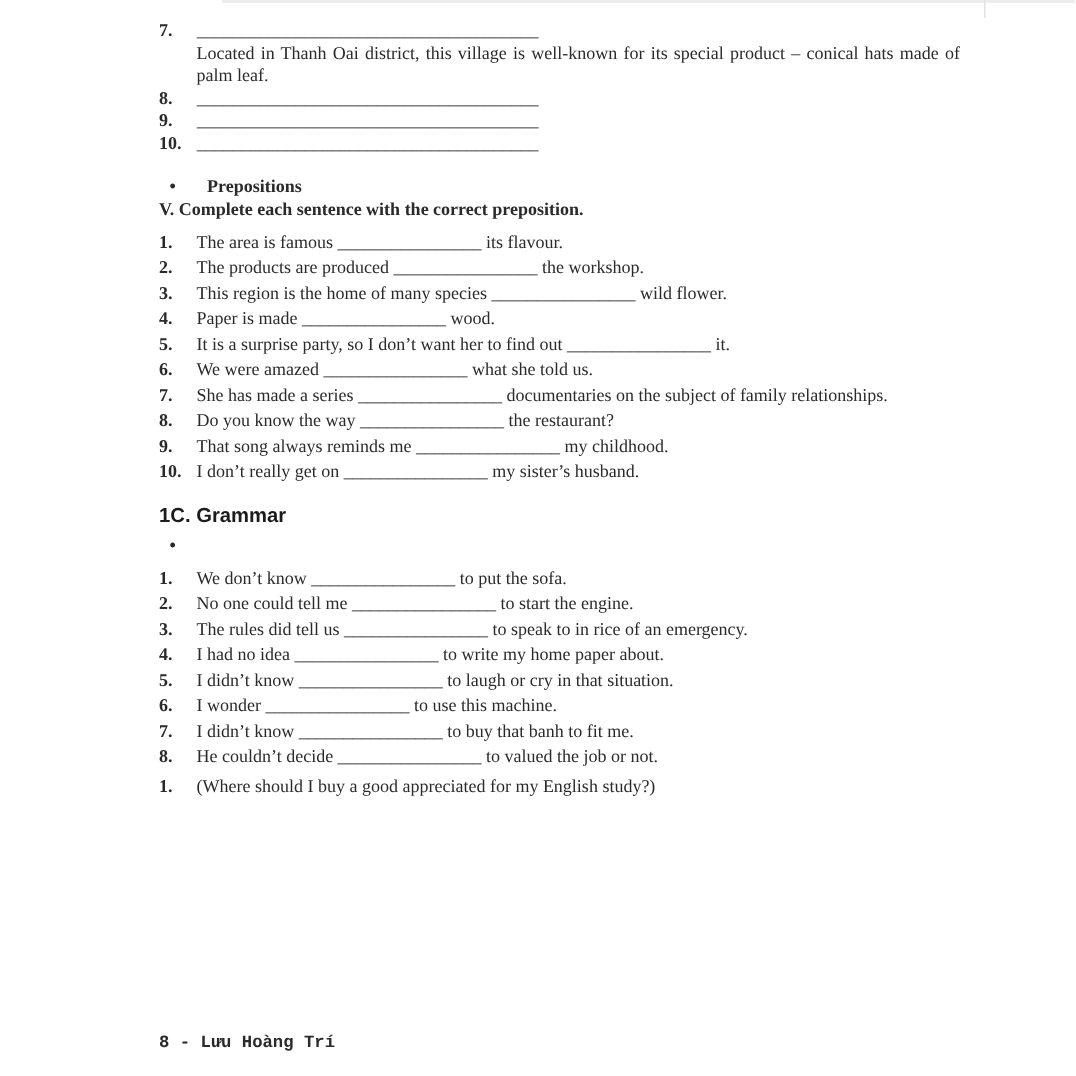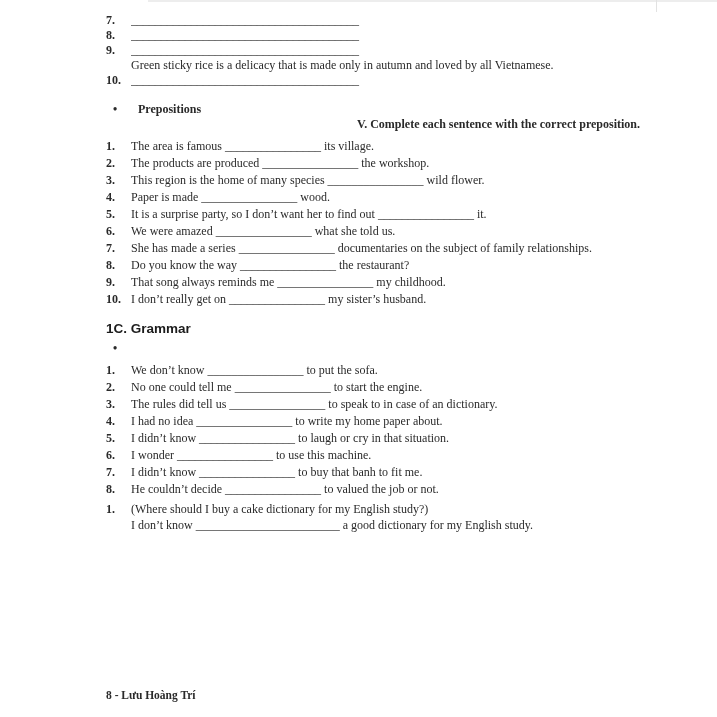--- a/index.html
+++ b/index.html
@@ -14,85 +14,85 @@
     overflow:hidden;
   }
   .scan-edge-top{position:absolute;top:0;left:148px;right:0;height:2px;background:#ededed;}
   .scan-edge-right{position:absolute;top:0;left:656px;width:1px;height:12px;background:#e2e2e2;}
   .content{position:absolute;left:106px;top:13px;width:534px;}
   .item{display:flex;}
   .num{flex:none;width:25px;font-weight:bold;}
   .body{flex:1;text-align:justify;}
   .blankline{display:block;white-space:nowrap;overflow:hidden;}
   .list .item{line-height:16px;margin-bottom:1px;}
-  .hang{padding-left:25px;text-indent:-25px;font-weight:bold;text-align:right;}
+  .hang{padding-left:25px;text-indent:-25px;font-weight:bold;}
   .hang.justify{text-align:justify;}
   .bullet-head{display:flex;font-weight:bold;}
   .bullet-head .num{font-weight:bold;padding-left:7px;}
   .gap-lg{margin-top:14px;}
   .gap-md{margin-top:6px;}
   .gap-sm{margin-top:4px;}
   .gram-title{
     font-family:"Liberation Sans","DejaVu Sans",sans-serif;
     font-size:13.5px;font-weight:bold;color:#1c1c1c;
     margin-top:13px;line-height:17px;
   }
-  .footer{position:absolute;left:106px;top:688px;font-weight:bold;font-size:11.5px;color:#2a2a2a;}
+  .footer{position:absolute;left:106px;top:688px;font-weight:bold;font-size:11.5px;color:#2a2a2a;font-family:Liberation Mono, monospace;}
   i{font-style:italic;}
 </style>
 </head>
 <body>
 
 <div class="page">
   <div class="scan-edge-top"></div>
   <div class="scan-edge-right"></div>
 
   <div class="content">
 
     <section>
   <div class="item">
     <span class="num">7.</span>
     <div class="body">
       <span class="blankline">______________________________________</span>
+      <div class="para">Located in Thanh Oai district, this village is well-known for its special product – conical hats made of palm leaf.</div>
     </div>
   </div>
 
   <div class="item">
     <span class="num">8.</span>
     <div class="body">
       <span class="blankline">______________________________________</span>
     </div>
   </div>
 
   <div class="item">
     <span class="num">9.</span>
     <div class="body">
       <span class="blankline">______________________________________</span>
-      <div class="para">Green sticky rice is a delicacy that is made only in autumn and loved by all Vietnamese.</div>
     </div>
   </div>
 
   <div class="item">
     <span class="num">10.</span>
     <div class="body">
       <span class="blankline">______________________________________</span>
     </div>
   </div>
 </section>
 
     <section>
       <div class="bullet-head gap-lg">
         <span class="num">•</span>
         <span>Prepositions</span>
       </div>
       <div class="hang">V. Complete each sentence with the correct preposition.</div>
       <div class="list gap-md">
   <div class="item">
     <span class="num">1.</span>
-    <div class="body">The area is famous ________________ its village.</div>
+    <div class="body">The area is famous ________________ its flavour.</div>
   </div>
 
   <div class="item">
     <span class="num">2.</span>
     <div class="body">The products are produced ________________ the workshop.</div>
   </div>
 
   <div class="item">
     <span class="num">3.</span>
     <div class="body">This region is the home of many species ________________ wild flower.</div>
@@ -146,21 +146,21 @@
     <div class="body">We don’t know ________________ to put the sofa.</div>
   </div>
 
   <div class="item">
     <span class="num">2.</span>
     <div class="body">No one could tell me ________________ to start the engine.</div>
   </div>
 
   <div class="item">
     <span class="num">3.</span>
-    <div class="body">The rules did tell us ________________ to speak to in case of an dictionary.</div>
+    <div class="body">The rules did tell us ________________ to speak to in rice of an emergency.</div>
   </div>
 
   <div class="item">
     <span class="num">4.</span>
     <div class="body">I had no idea ________________ to write my home paper about.</div>
   </div>
 
   <div class="item">
     <span class="num">5.</span>
     <div class="body">I didn’t know ________________ to laugh or cry in that situation.</div>
@@ -179,22 +179,21 @@
   <div class="item">
     <span class="num">8.</span>
     <div class="body">He couldn’t decide ________________ to valued the job or not.</div>
   </div>
 </div>
 
       <div class="list gap-sm">
   <div class="item">
     <span class="num">1.</span>
     <div class="body" style="text-align:left;">
-      <div>(Where should I buy a cake dictionary for my English study?)</div>
-      <div>I don’t know ________________________ a good dictionary for my English study.</div>
+      <div>(Where should I buy a good appreciated for my English study?)</div>
     </div>
   </div>
 </div>
     </section>
   </div>
 
   <div class="footer">8 - Lưu Hoàng Trí</div>
 </div>
 
 </body></html>

